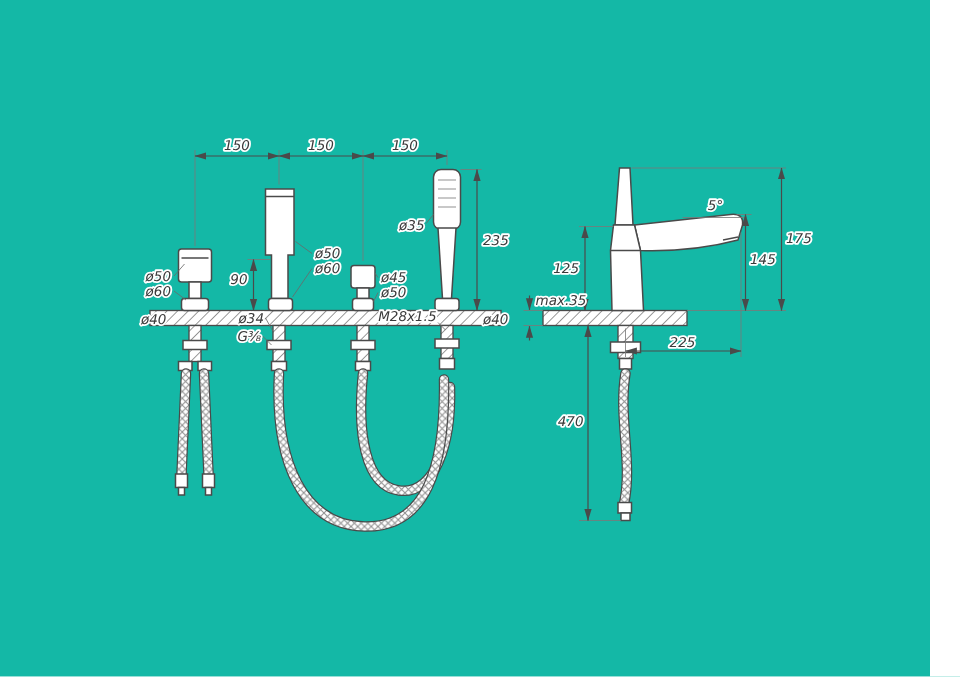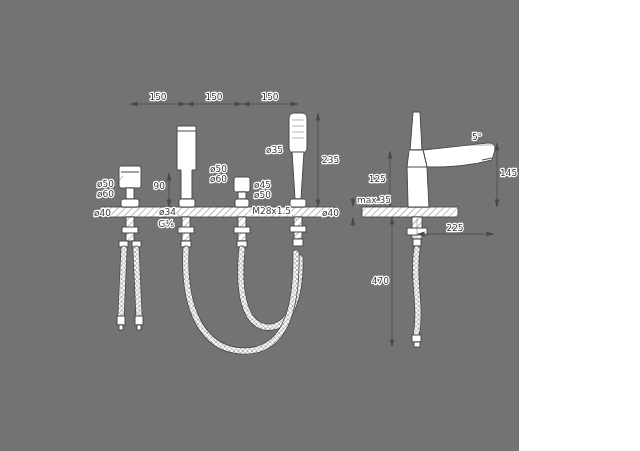--- a/index.html
+++ b/index.html
@@ -1,16 +1,16 @@
 <!DOCTYPE html>
 <html><head>
 <meta charset="utf-8">
 <style>
   html,body{margin:0;padding:0;background:#ffffff;}
-  .stage{position:relative;width:519px;height:451px;background:#737373;overflow:hidden;}
+  .stage{position:relative;width:620px;height:451px;background:#14b8a6;overflow:hidden;font-style:italic;}
   svg{display:block;}
   .ln{stroke:#4a4a4a;stroke-width:1;fill:none;}
   .fl{fill:#ffffff;stroke:#4a4a4a;stroke-width:1;}
   .flh{fill:url(#hatchp);stroke:#4a4a4a;stroke-width:0.9;}
   .thin{stroke:#7a7a7a;stroke-width:0.55;fill:none;}
   .ldr{stroke:#6a6a6a;stroke-width:0.55;fill:none;}
   .dim{stroke:#4a4a4a;stroke-width:0.8;fill:none;}
   .hose-o{stroke:#4a4a4a;stroke-width:7;fill:none;stroke-linecap:round;}
   .hose-i{stroke:url(#hosep);stroke-width:5.4;fill:none;stroke-linecap:round;}
   text{font-family:"DejaVu Sans","Liberation Sans",sans-serif;font-size:9px;fill:#3a3a3a;

